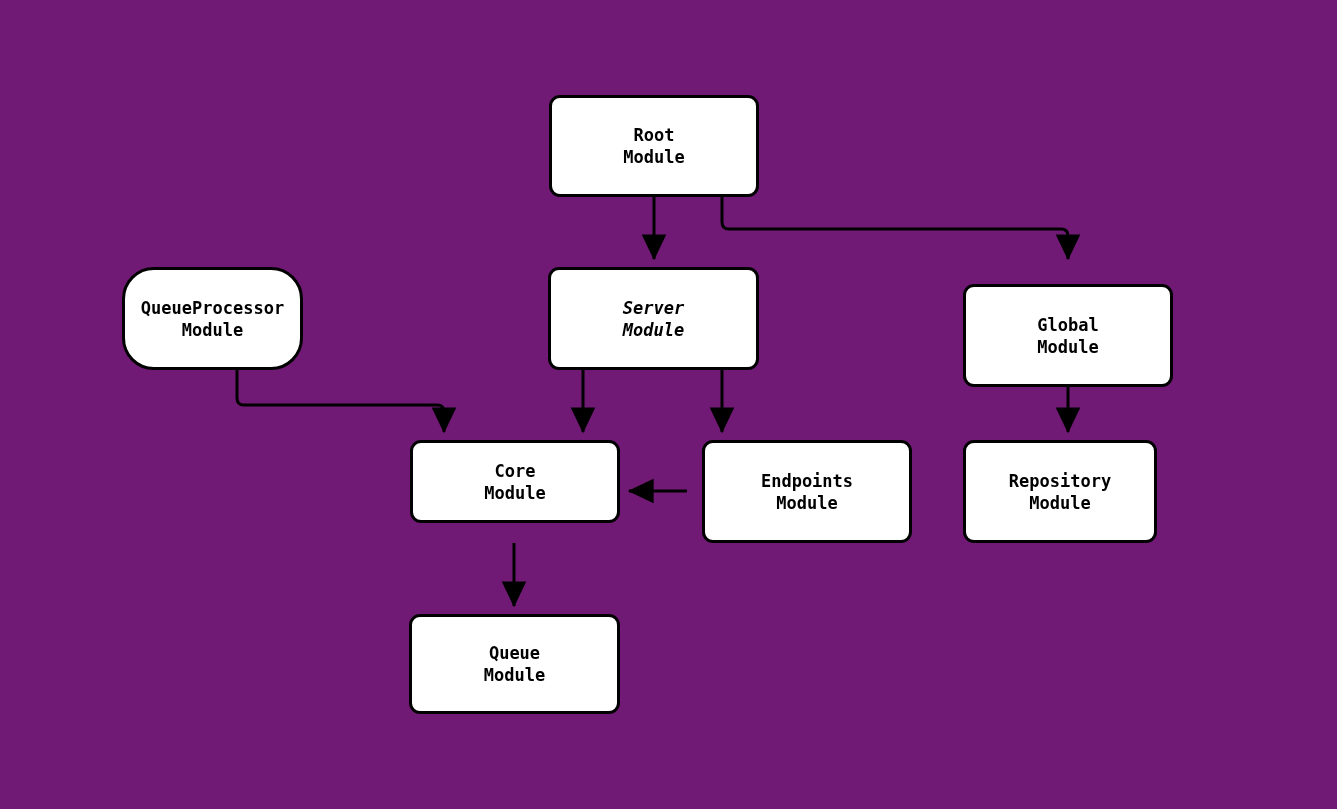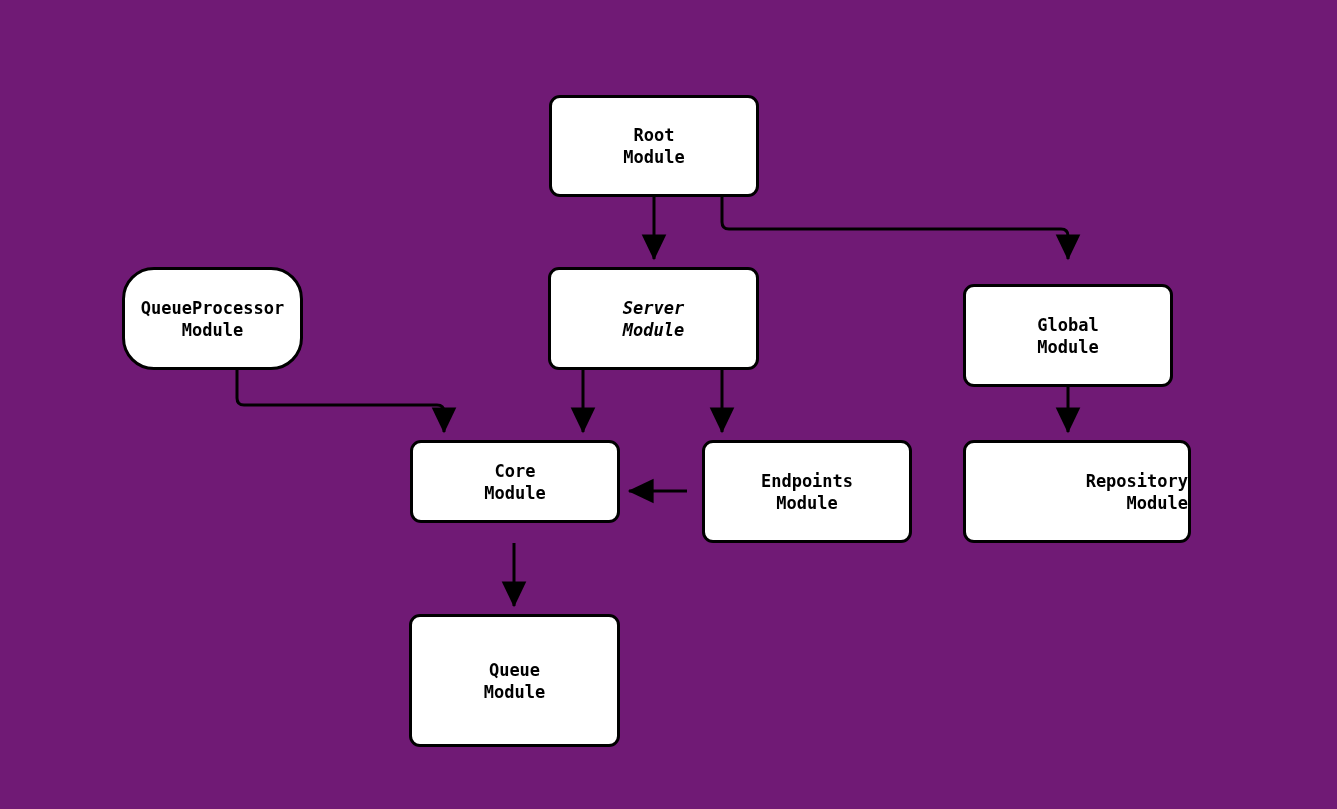--- a/index.html
+++ b/index.html
@@ -106,23 +106,23 @@
   <div class="node" style="left:410px; top:440px; width:210px; height:83px;">
     <span class="node-label">Core</span>
     <span class="node-label">Module</span>
   </div>
 
   <div class="node" style="left:687px; top:440px; width:210px; height:103px;margin-left:15px;">
     <span class="node-label">Endpoints</span>
     <span class="node-label">Module</span>
   </div>
 
-  <div class="node" style="left:963px; top:440px; width:228px; height:103px;align-items:flex-end;">
+  <div class="node" style="left:963px; top:440px; width:194px; height:103px;">
     <span class="node-label">Repository</span>
     <span class="node-label">Module</span>
   </div>
 
-  <div class="node" style="left:409px; top:614px; width:211px; height:133px;">
+  <div class="node" style="left:409px; top:614px; width:211px; height:100px;">
     <span class="node-label">Queue</span>
     <span class="node-label">Module</span>
   </div>
 
 </div>
 
 </body></html>

